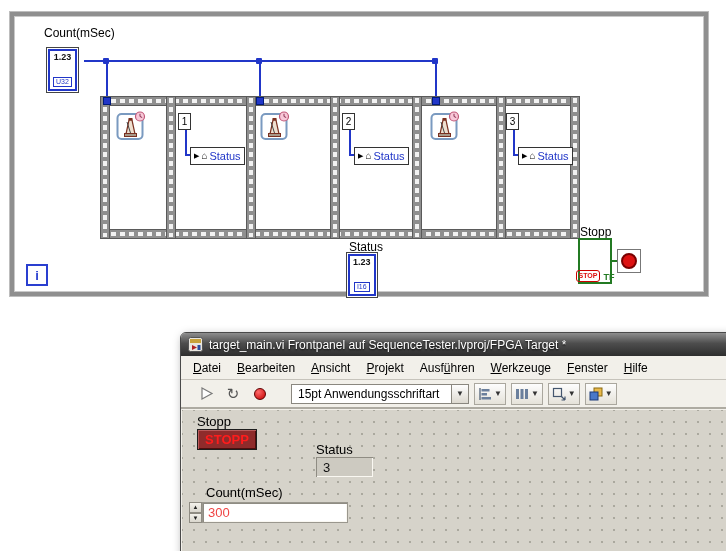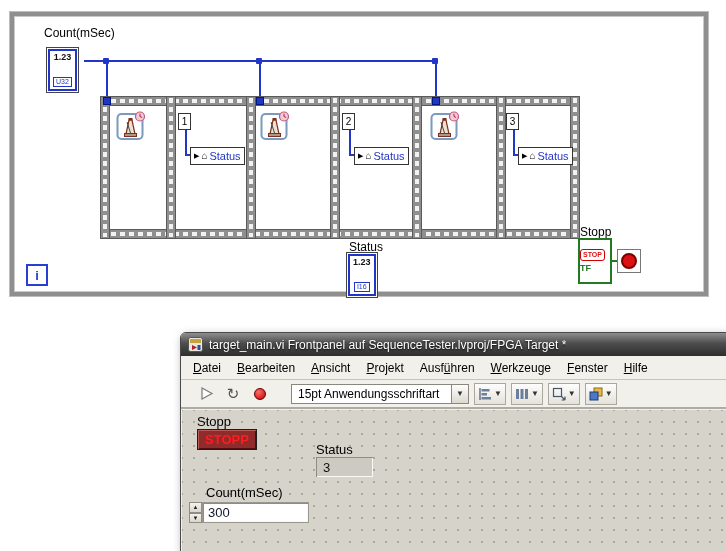--- a/index.html
+++ b/index.html
@@ -27,21 +27,21 @@
   .film{position:absolute;background:#8f8f8f;border:1px solid #5a5a5a}
   .film.h::before{content:"";position:absolute;top:2px;bottom:2px;left:1px;right:1px;background:repeating-linear-gradient(90deg,#f2f2f2 0 5px,#8f8f8f 5px 9px)}
   .film.v::before{content:"";position:absolute;left:2px;right:2px;top:1px;bottom:1px;background:repeating-linear-gradient(180deg,#f2f2f2 0 5px,#8f8f8f 5px 9px)}
 
   .const-box{position:absolute;width:13px;height:17px;border:1px solid #333;background:#fff;font-size:10px;color:#000;display:flex;align-items:center;justify-content:center}
   .local-var{position:absolute;height:18px;border:1px solid #333;background:#fff;display:inline-flex;align-items:center;gap:2px;padding:0 3px;white-space:nowrap}
   .lv-arrow{font-size:7px;color:#000;line-height:8px}
   .lv-house{font-size:10px;color:#000;line-height:10px}
   .lv-name{font-size:11px;color:var(--wire_blue,#2136c8)}
 
-  .bool-term{position:absolute;width:34px;height:46px;border:2px solid var(--bool_green,#237a23);background:#fff;display:flex;flex-direction:column;align-items:flex-start;justify-content:center;gap:3px}
+  .bool-term{position:absolute;width:34px;height:46px;border:2px solid var(--bool_green,#237a23);background:#fff;display:flex;flex-direction:row;align-items:flex-end;justify-content:center;gap:3px}
   .stop-chip{border:1px solid #c00;border-radius:3px;color:var(--stop_red,#dd1111);font-size:7px;font-weight:bold;padding:1px 2px;line-height:8px}
   .tf-label{color:var(--bool_green,#237a23);font-size:9px;font-weight:bold;line-height:9px}
   .cond-term{position:absolute;width:24px;height:24px;border:1px solid #777;background:#fff;display:flex;align-items:center;justify-content:center}
   .cond-circle{width:16px;height:16px;border-radius:50%;background:var(--stop_red,#dd1111);border:2px solid #7a0000}
   .iter-term{position:absolute;left:26px;top:264px;width:22px;height:22px;border:2px solid #2a3fd0;background:#fff;color:#2a3fd0;font-weight:bold;font-size:13px;display:flex;align-items:center;justify-content:center}
 
   
   .fp-window{position:absolute;left:180px;top:332px;width:552px;height:224px;border:1px solid #4a4a4a;border-radius:6px 6px 0 0;box-shadow:2px 3px 10px rgba(0,0,0,.35);background:var(--chrome_gray,#f2f0ea)}
   .titlebar{height:23px;border-radius:5px 5px 0 0;background:linear-gradient(#8e8e8e,#4d4d4d 45%,#2e2e2e);display:flex;align-items:center;gap:6px;padding:0 7px;color:#fff;font-size:12px}
   .title-text{white-space:nowrap;overflow:hidden;text-shadow:0 1px 2px #000}
@@ -54,21 +54,21 @@
   .font-combo{display:flex;align-items:center;margin-left:15px}
   .combo-text{width:160px;height:20px;background:#fff;border:1px solid #8a877f;border-right:none;font-size:12px;padding:2px 6px;white-space:nowrap;overflow:hidden}
   .combo-btn{width:18px;height:20px;border:1px solid #8a877f;background:linear-gradient(#fdfdfd,#ddd9d0);display:flex;align-items:center;justify-content:center;font-size:8px;color:#333}
   .tool-drop{display:flex;align-items:center;gap:2px;height:22px;border:1px solid #aaa79e;background:linear-gradient(#fdfdfd,#e5e2d9);padding:0 3px}
   .drop-arrow{font-size:8px;color:#333}
 
   .panel{position:absolute;left:1px;right:1px;top:77px;bottom:0;background:var(--panel_gray,#d6d3ca);background-image:radial-gradient(circle,rgba(90,90,78,.35) 1px,transparent 1.3px);background-size:12px 12px;background-position:6px 6px;overflow:hidden}
   .plabel{position:absolute;font-size:13px;color:#000;white-space:nowrap}
   .stop-btn{position:absolute;left:15px;top:19px;height:21px;padding:0 7px;background:var(--maroon_bg,#8f2b2b);color:var(--stop_text_red,#ff1c1c);font-size:13px;font-weight:bold;border:1px solid #1d1d1d;box-shadow:inset 1px 1px 0 #b85b5b,inset -1px -1px 0 #4f0d0d;display:flex;align-items:center}
   .ind-box{position:absolute;left:134px;top:47px;width:57px;height:20px;background:#cdcac1;box-shadow:inset 1px 1px 0 #8f8c83,inset -1px -1px 0 #faf8f2;font-size:13px;color:#111;display:flex;align-items:center;padding-left:7px}
-  .ctl-field{position:absolute;left:20px;top:92px;width:107px;height:21px;background:#fff;box-shadow:inset 1px 1px 0 #8f8c83,inset -1px -1px 0 #faf8f2;border:1px solid #9a978e;font-size:13px;color:#0f172a;display:flex;align-items:center;padding-left:5px}
+  .ctl-field{position:absolute;left:20px;top:92px;width:146px;height:21px;background:#fff;box-shadow:inset 1px 1px 0 #8f8c83,inset -1px -1px 0 #faf8f2;border:1px solid #9a978e;font-size:13px;color:#ef4444;display:flex;align-items:center;padding-left:5px}
   .spinner{position:absolute;left:7px;top:92px;width:13px;height:21px;display:flex;flex-direction:column}
   .spin-btn{flex:1;background:linear-gradient(#f4f2ec,#d9d6cd);border:1px solid #8f8c83;display:flex;align-items:center;justify-content:center;font-size:6px;color:#222;line-height:6px}
 
   svg{display:block}
 </style>
 </head>
 <body>
 
 <div class="page">
 

